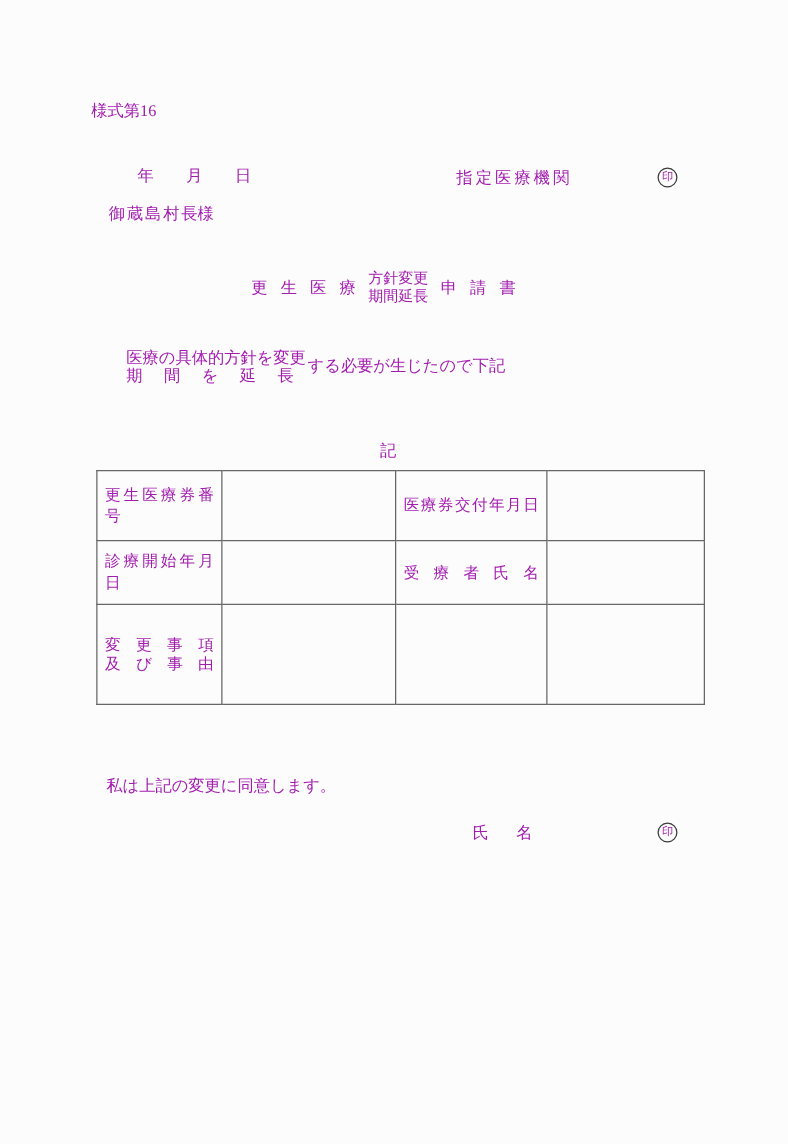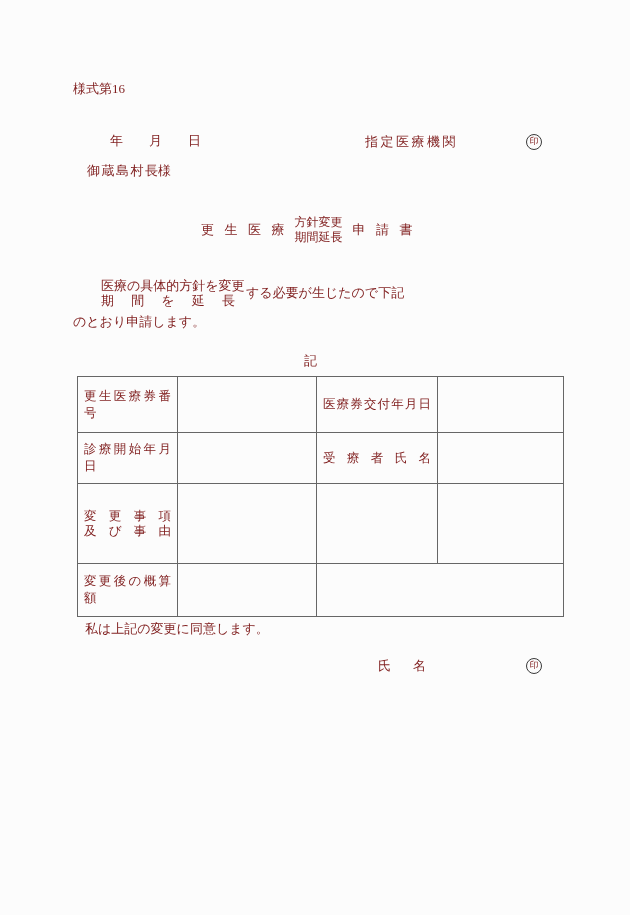--- a/index.html
+++ b/index.html
@@ -1,20 +1,20 @@
 <!DOCTYPE html>
 <html><head>
 <meta charset="utf-8">
 <style>
   html,body{margin:0;padding:0;background:#fcfcfc;}
   .page{
     position:relative;
     width:630px;height:915px;
     background:#fcfcfc;
-    color:#7f1d1d;
+    color:#a21caf;
     font-family:"Liberation Serif","DejaVu Serif",serif;
     font-size:13px;
     overflow:hidden;
   }
   .abs{position:absolute;white-space:nowrap;}
   .ls10{letter-spacing:10.5px;margin-right:-10.5px;}
   .ls2{letter-spacing:2.5px;margin-right:-2.5px;}
   .ls1{letter-spacing:1.5px;margin-right:-1.5px;}
   .ls4{letter-spacing:4.5px;margin-right:-4.5px;}
 
@@ -83,21 +83,20 @@
   </div>
 
   <div class="abs body-line1">
     <span class="stack-md">
       <div>医療の具体的方針を変更</div>
       <div>期間を延長</div>
     </span>
     <span>する必要が生じたので下記</span>
   </div>
 
-  <div class="abs" style="left:73px;top:313px;">のとおり申請します。</div>
 
   <div class="abs" style="left:304px;top:352px;">記</div>
 
   <table class="form-table">
     <colgroup>
       <col style="width:100px;">
       <col style="width:139px;">
       <col style="width:121px;">
       <col style="width:126px;">
     </colgroup>
@@ -116,25 +115,20 @@
       </tr>
       <tr class="r3">
         <td class="label-cell">
           <div>変更事項</div>
           <div>及び事由</div>
         </td>
         <td></td>
         <td></td>
         <td></td>
       </tr>
-      <tr class="r4">
-        <td class="label-cell">変更後の概算額</td>
-        <td></td>
-        <td colspan="2"></td>
-      </tr>
     </tbody>
   </table>
 
   <div class="abs" style="left:85px;top:620px;">私は上記の変更に同意します。</div>
 
   <div class="abs" style="left:378px;top:657px;">
     <span class="ls4">氏　名</span>
   </div>
   <div class="abs" style="left:526px;top:656px;">
     <span class="seal">印</span>

